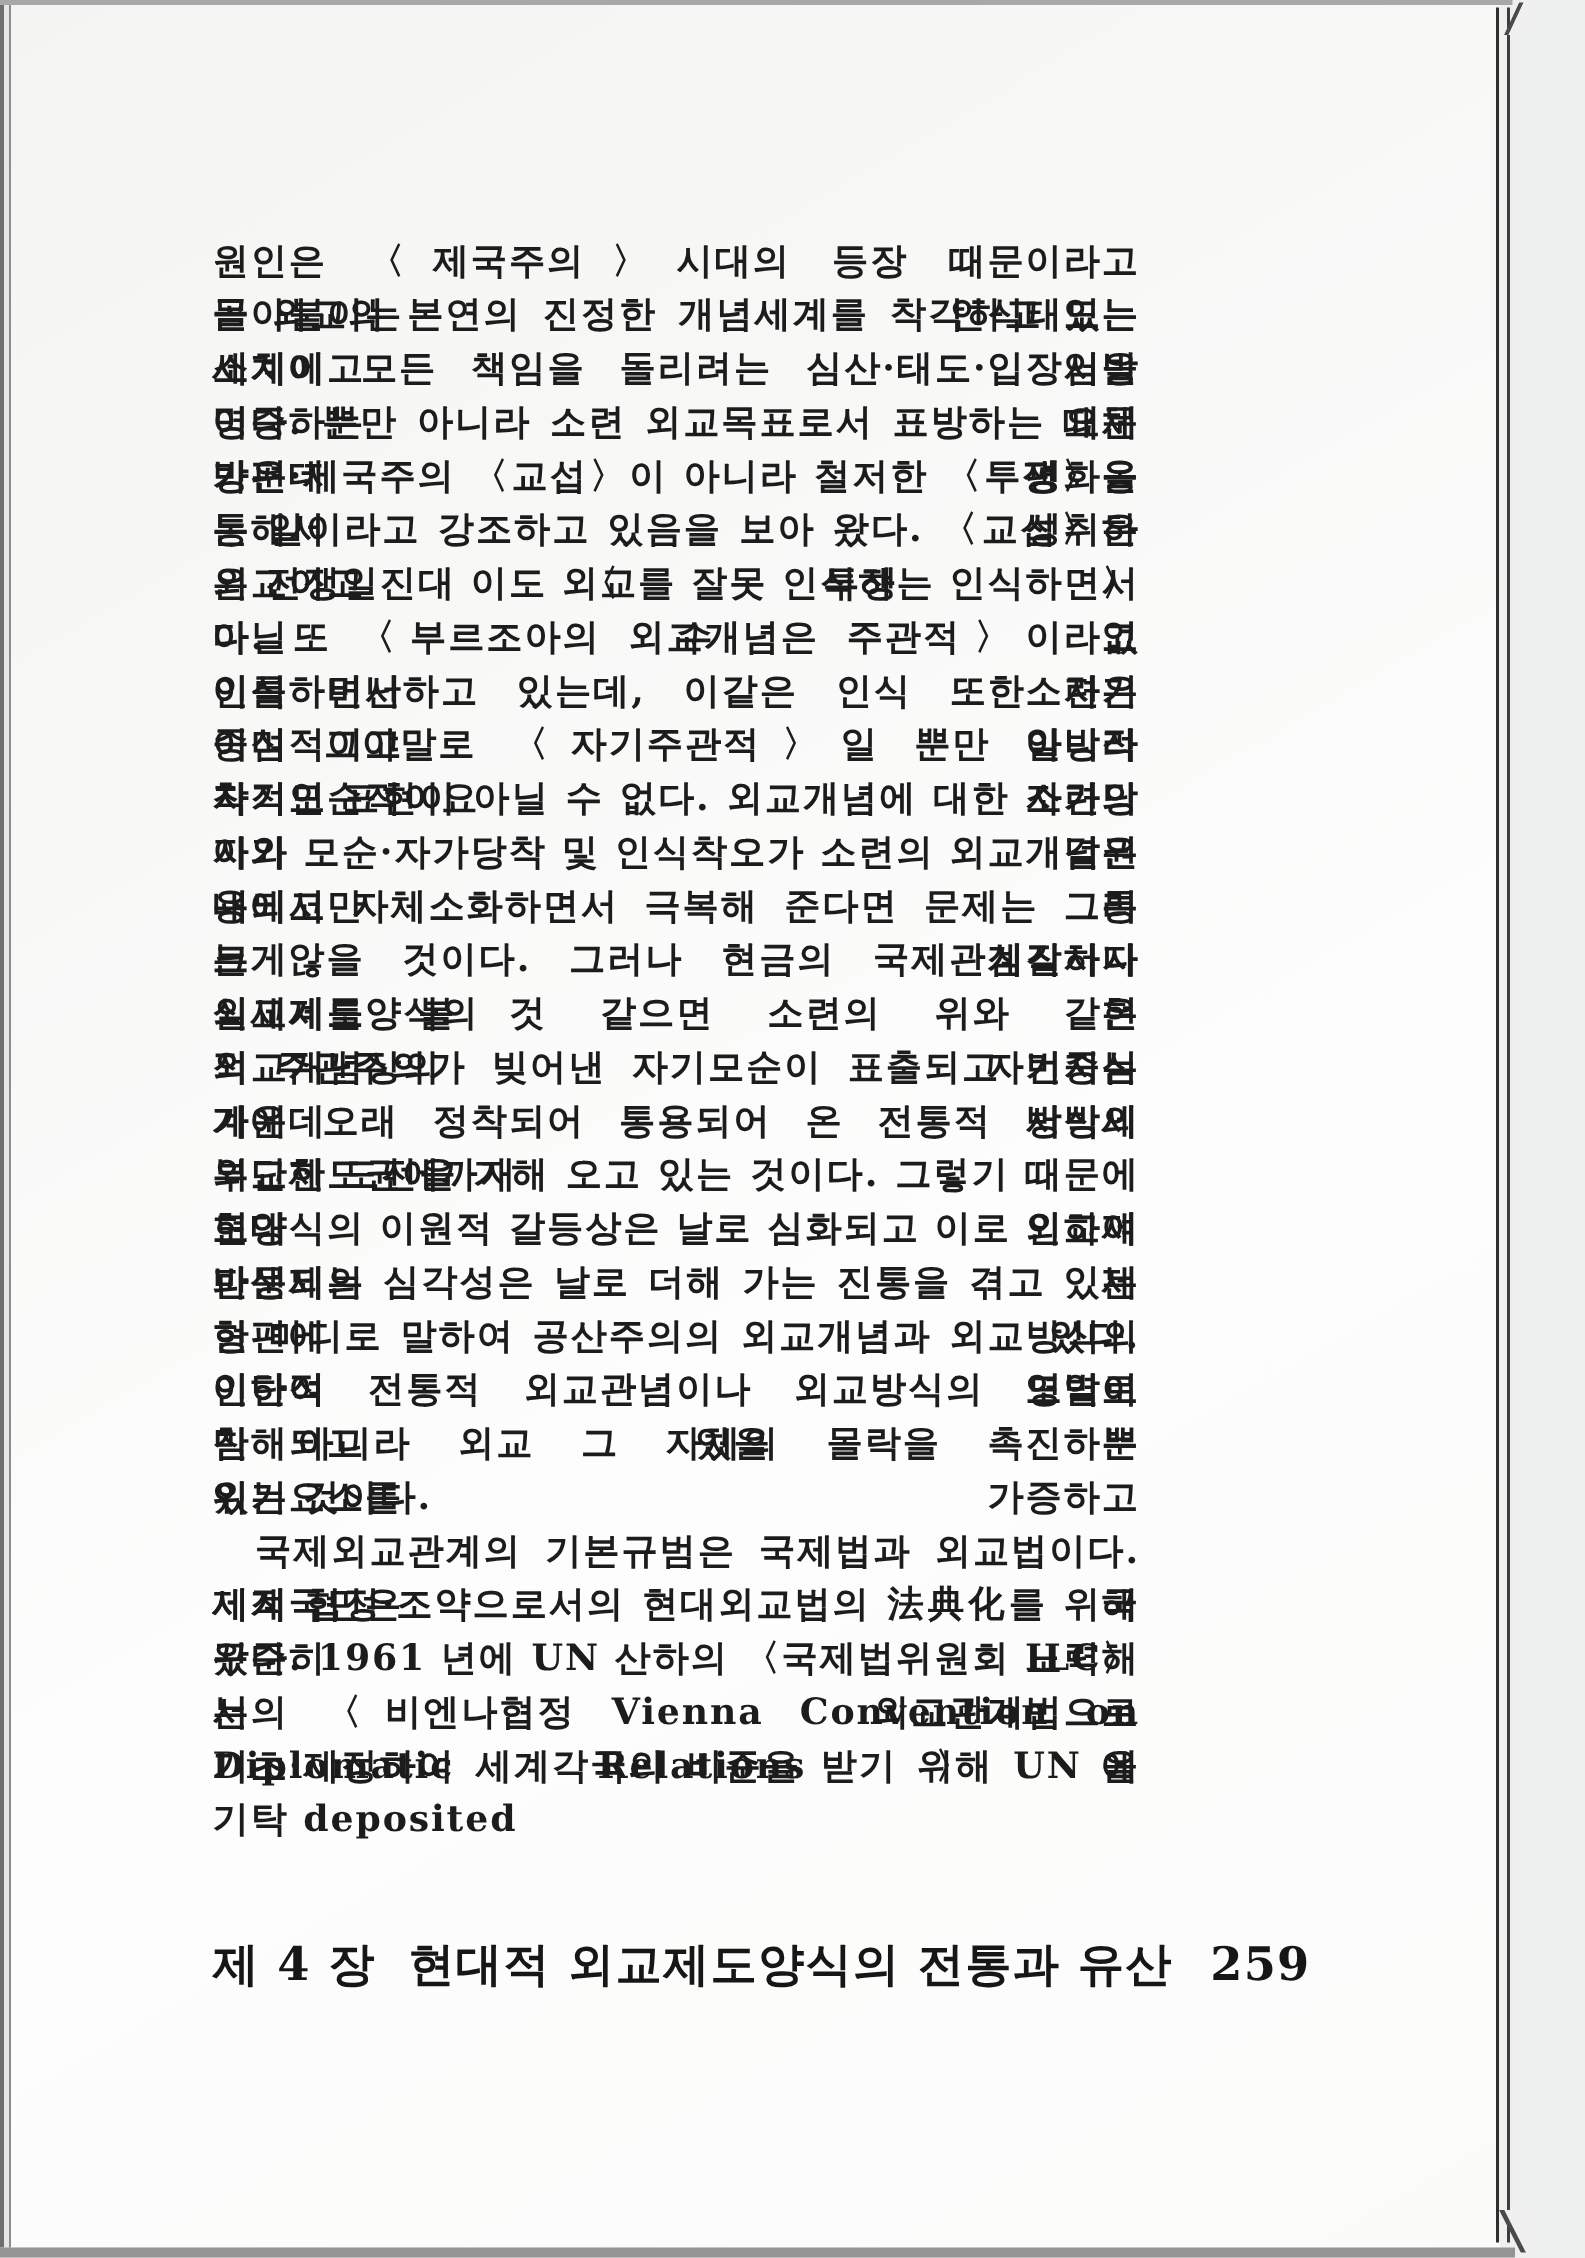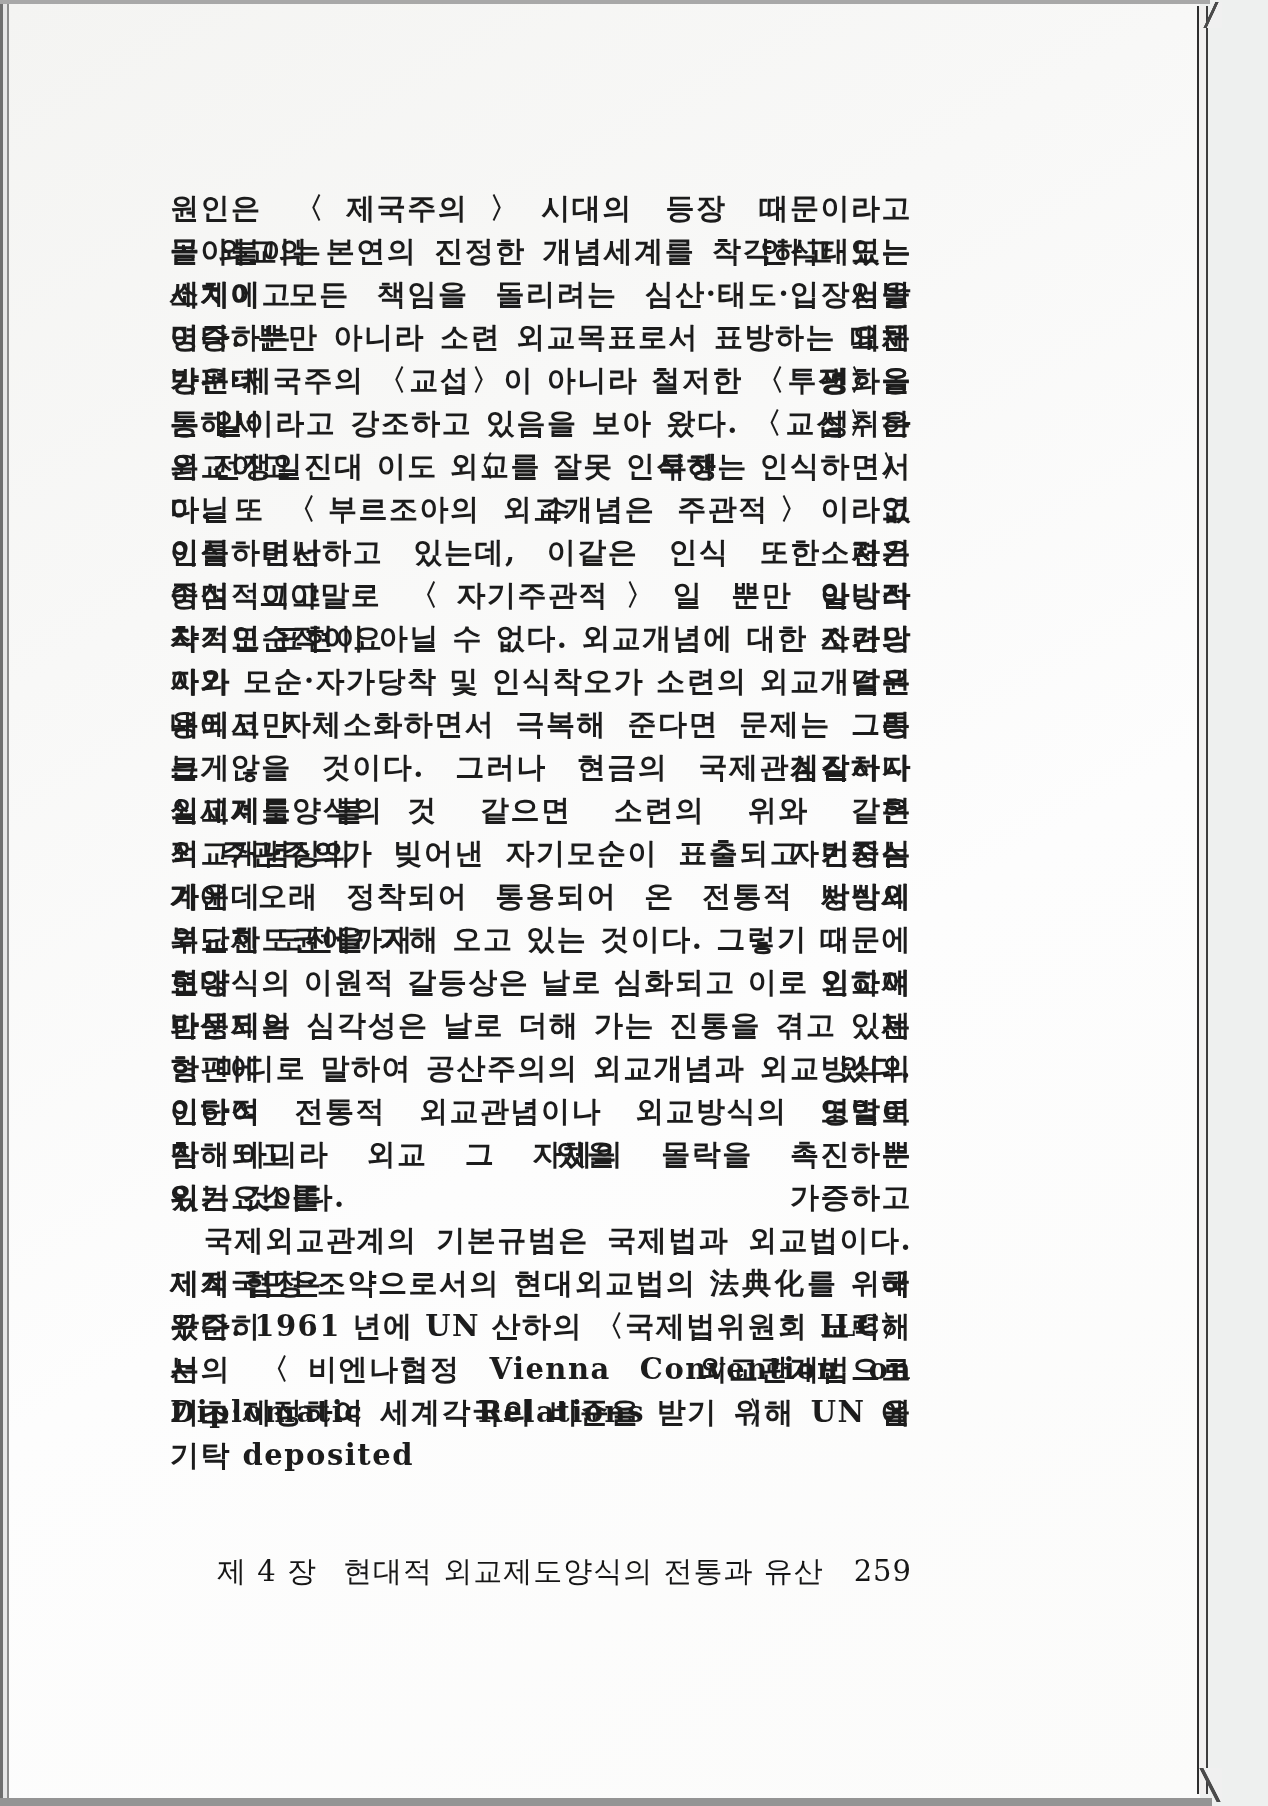--- a/index.html
+++ b/index.html
@@ -51,22 +51,22 @@
     text-align:justify;
     text-align-last:justify;
     white-space:normal;
     overflow:visible;
   }
   .line.para-end{text-align-last:left;}
   .line.indent{text-indent:34px;}
   .footer{
     position:absolute;left:162px;top:1546px;width:742px;
     color:#161616;
-    font-size:29px;
-    font-weight:400;
+    font-size:37px;
+    font-weight:700;
     letter-spacing:1px;
     text-align:right;
     line-height:43px;
     white-space:nowrap;
   }
   .footer .chapter{margin-right:26px;}
   .footer .title{margin-right:30px;}
 </style>
 </head>
 <body>

